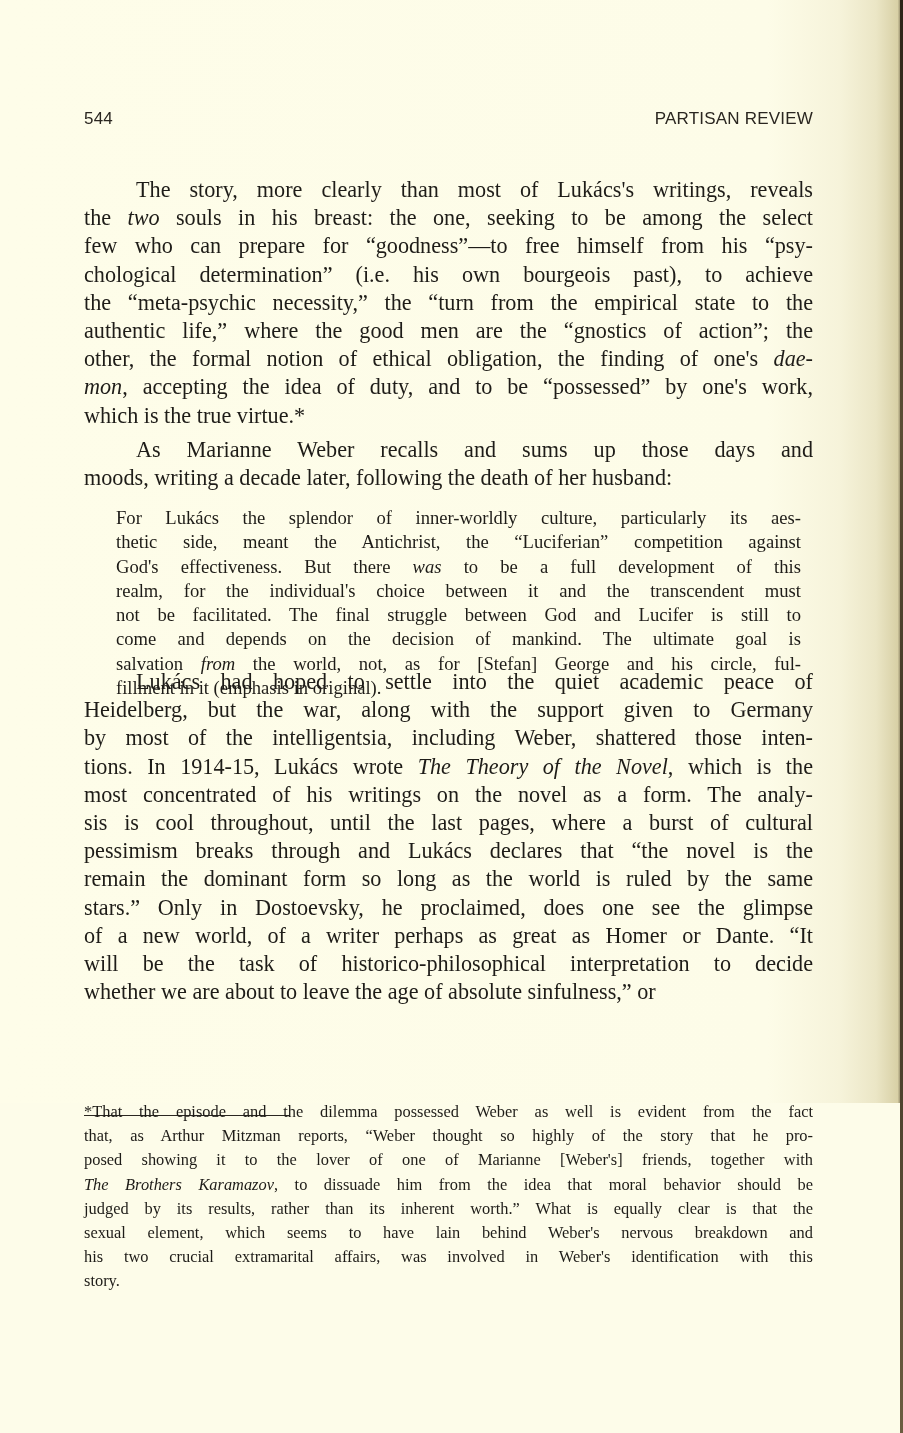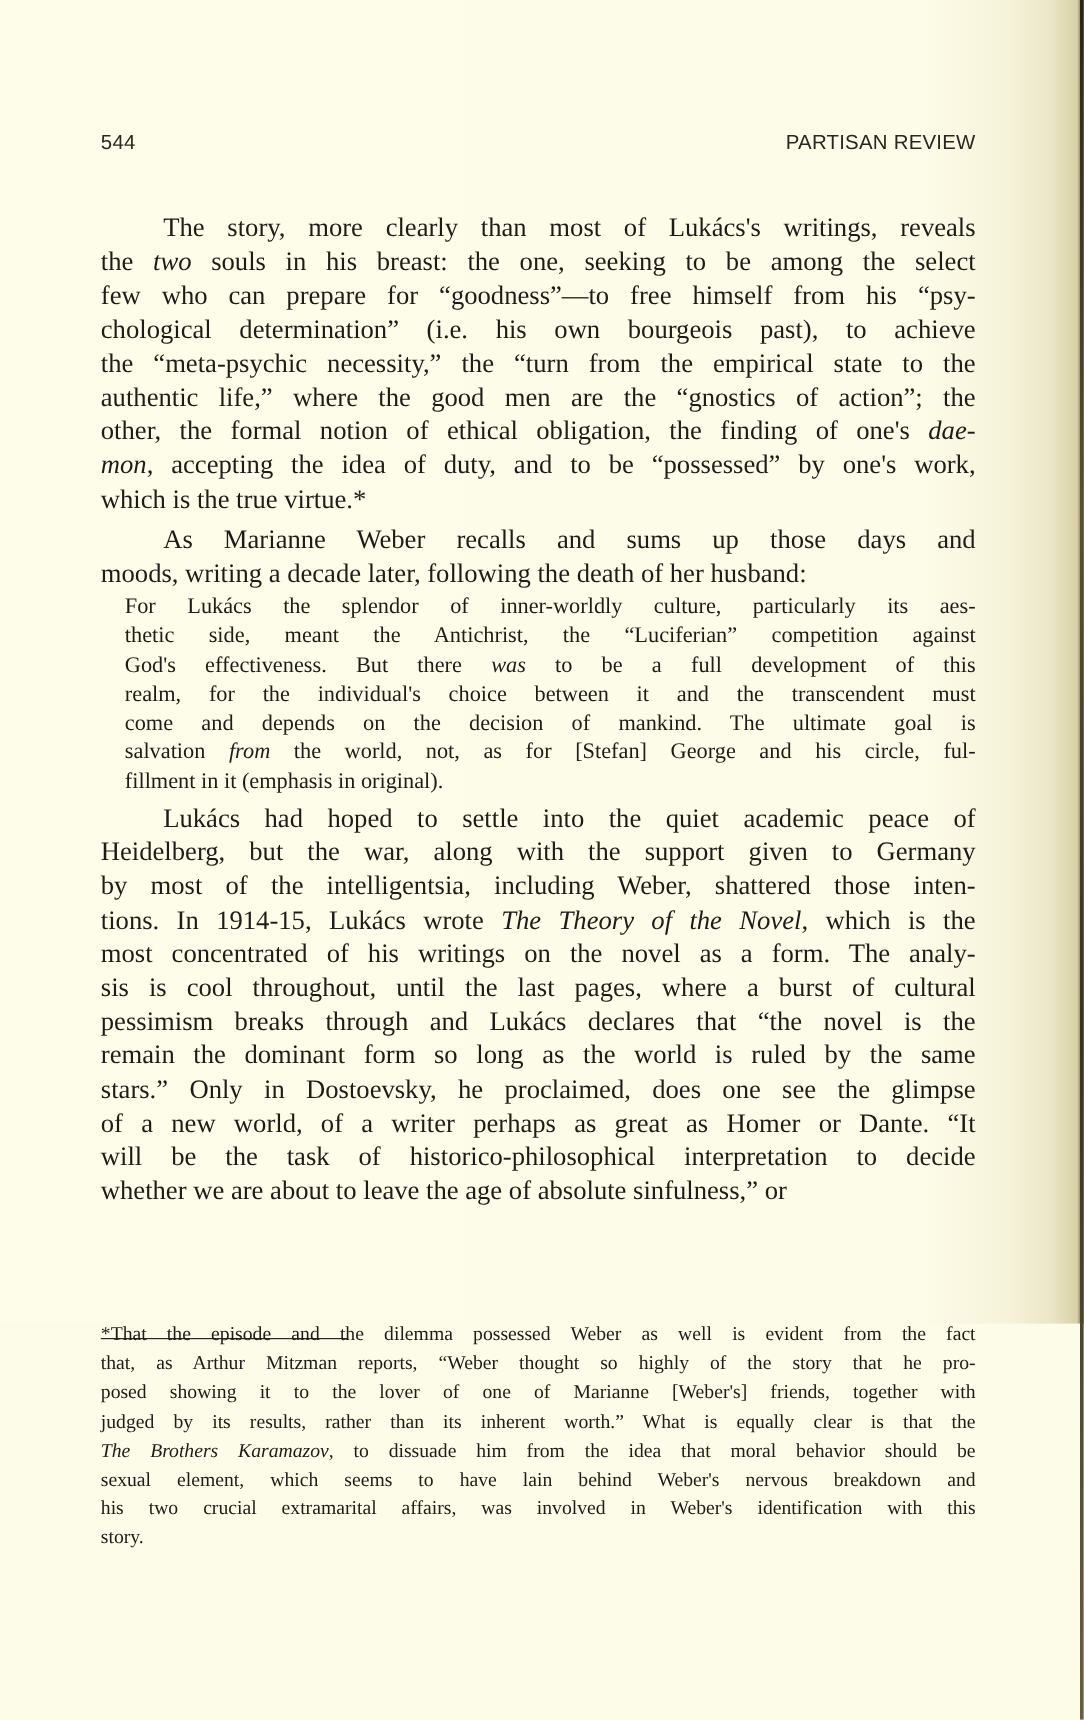--- a/index.html
+++ b/index.html
@@ -57,21 +57,21 @@
     .para2 { top: 436px; }
     .quote {
       position: absolute;
       left: 104px;
       width: 709px;
       top: 494px;
       font-size: 18.6px;
       line-height: 24.3px;
       text-align: justify;
     }
-    .quote p { margin: 0; }
+    .quote p { margin: 12px; }
     .para3 { top: 668px; }
     .footnote-rule {
       position: absolute;
       left: 84px;
       top: 1115px;
       width: 206px;
       height: 0;
       border-top: 1.5px solid #2a2620;
     }
     .footnote {
@@ -119,20 +119,21 @@
         <span class="line last">moods, writing a decade later, following the death of her husband:</span>
       </p>
   </div>
 
   <div class="quote">
     <p style="text-indent: 0px;">
         <span class="line">For Lukács the splendor of inner-worldly culture, particularly its aes-</span>
         <span class="line">thetic side, meant the Antichrist, the “Luciferian” competition against</span>
         <span class="line">God's effectiveness. But there <em>was</em> to be a full development of this</span>
         <span class="line">realm, for the individual's choice between it and the transcendent must</span>
+        <span class="line">not be facilitated. The final struggle between God and Lucifer is still to</span>
         <span class="line">come and depends on the decision of mankind. The ultimate goal is</span>
         <span class="line">salvation <em>from</em> the world, not, as for [Stefan] George and his circle, ful-</span>
         <span class="line last">fillment in it (emphasis in original).</span>
       </p>
   </div>
 
   <div class="body-text para3">
     <p style="text-indent: 0px;">
         <span class="line" style="text-indent: 52px;">Lukács had hoped to settle into the quiet academic peace of</span>
         <span class="line">Heidelberg, but the war, along with the support given to Germany</span>
@@ -149,20 +150,20 @@
       </p>
   </div>
 
   <div class="footnote-rule"></div>
 
   <div class="footnote">
     <p style="text-indent: 0px;">
         <span class="line">*That the episode and the dilemma possessed Weber as well is evident from the fact</span>
         <span class="line">that, as Arthur Mitzman reports, “Weber thought so highly of the story that he pro-</span>
         <span class="line">posed showing it to the lover of one of Marianne [Weber's] friends, together with</span>
+        <span class="line"><em>The Brothers Karamazov</em>, to dissuade him from the idea that moral behavior should be</span>
         <span class="line">judged by its results, rather than its inherent worth.” What is equally clear is that the</span>
-        <span class="line"><em>The Brothers Karamazov</em>, to dissuade him from the idea that moral behavior should be</span>
         <span class="line">sexual element, which seems to have lain behind Weber's nervous breakdown and</span>
         <span class="line">his two crucial extramarital affairs, was involved in Weber's identification with this</span>
         <span class="line last">story.</span>
       </p>
   </div>
 </div>
 
 </body></html>

